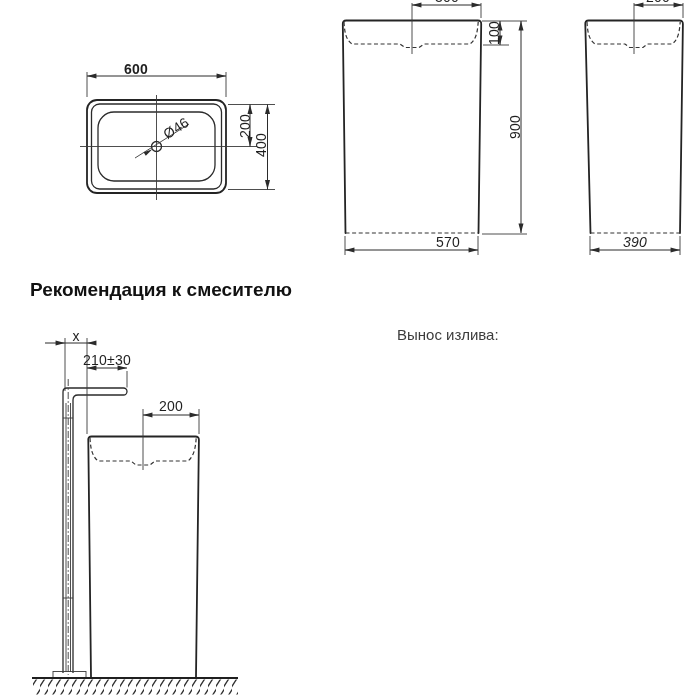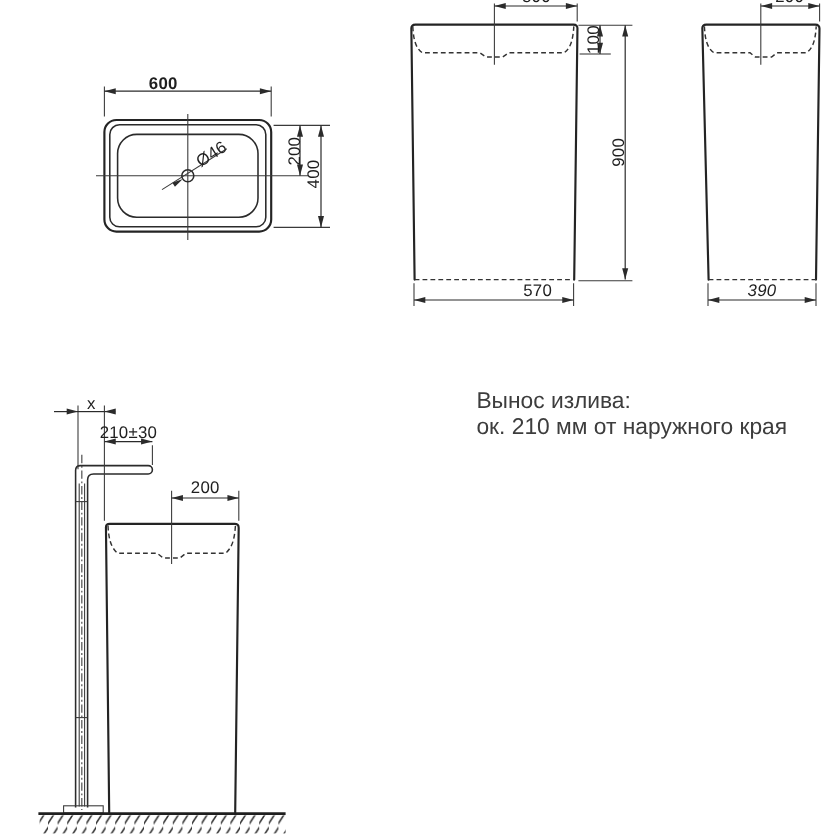--- a/index.html
+++ b/index.html
@@ -13,21 +13,21 @@
     transform:translate(-50%,-50%);white-space:nowrap;letter-spacing:0.2px;
   }
   .rot90{transform:translate(-50%,-50%) rotate(-90deg);}
   .rot33{transform:translate(-50%,-50%) rotate(-33deg);}
   .top-clip{transform:translateX(-50%);top:-10px;}
   .heading{
     position:absolute;left:30px;top:279px;font-size:19px;font-weight:bold;
     color:#111;white-space:nowrap;
   }
   .note{
-    position:absolute;left:397px;top:324px;font-size:19px;color:#3d3d3d;
+    position:absolute;left:397px;top:324px;font-size:15px;color:#3d3d3d;
     line-height:21.5px;white-space:nowrap;
   }
   
   .thick{stroke:#242424;stroke-width:1.8;fill:none;stroke-linecap:round;}
   .thin{stroke:#3a3a3a;stroke-width:0.9;fill:none;}
   .mid{stroke:#2b2b2b;stroke-width:1.3;fill:none;}
   .dash{stroke:#333;stroke-width:1.2;fill:none;stroke-dasharray:4,2.6;}
   .dashdot{stroke:#3a3a3a;stroke-width:0.9;fill:none;stroke-dasharray:7,2.2,1.6,2.2;}
   .dim{stroke:#2b2b2b;stroke-width:1;fill:none;
        marker-start:url(#arr);marker-end:url(#arr);}
@@ -144,23 +144,23 @@
 <div class="lbl rot33" style="left:176px;top:128px;">Ø46</div>
 
 <div class="lbl top-clip" style="left:447px;">300</div>
 <div class="lbl rot90" style="left:494px;top:33px;">100</div>
 <div class="lbl rot90" style="left:515px;top:127px;">900</div>
 <div class="lbl" style="left:412px;top:242px;margin-left:36px;">570</div>
 
 <div class="lbl top-clip" style="left:658px;">200</div>
 <div class="lbl" style="left:635px;top:242px;font-style:italic;">390</div>
 
+<div class="heading">Рекомендация к смесителю</div>
 
 <div class="lbl" style="left:76px;top:336px;">x</div>
 <div class="lbl" style="left:107px;top:360px;">210±30</div>
 <div class="lbl" style="left:171px;top:406px;">200</div>
 
 <div class="note">
   <div>Вынос излива:</div>
-  <div>ок. 210 мм от наружного края</div>
 </div>
 
 </div>
 
 </body></html>

